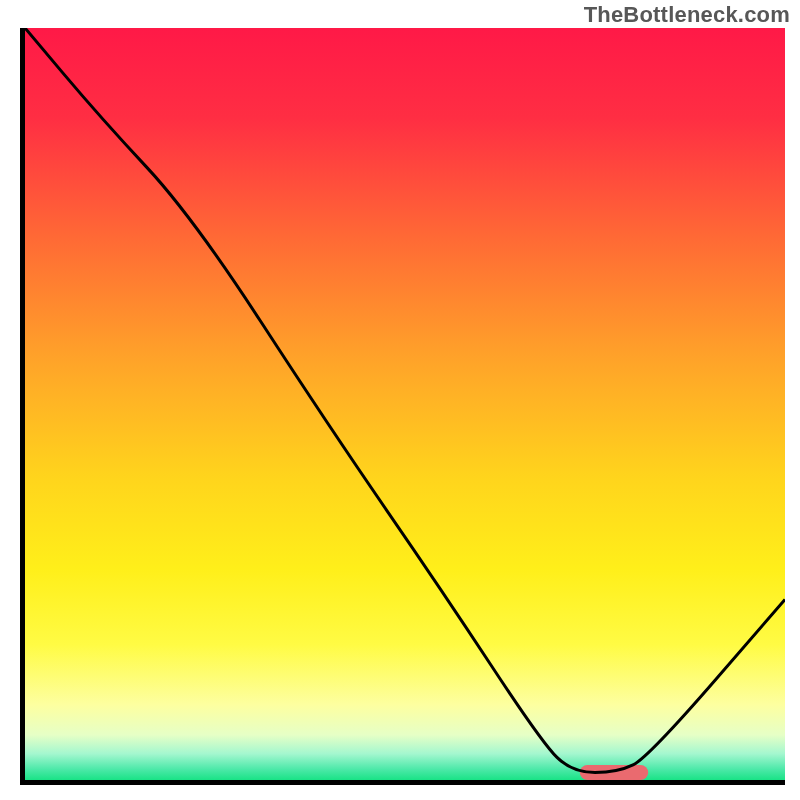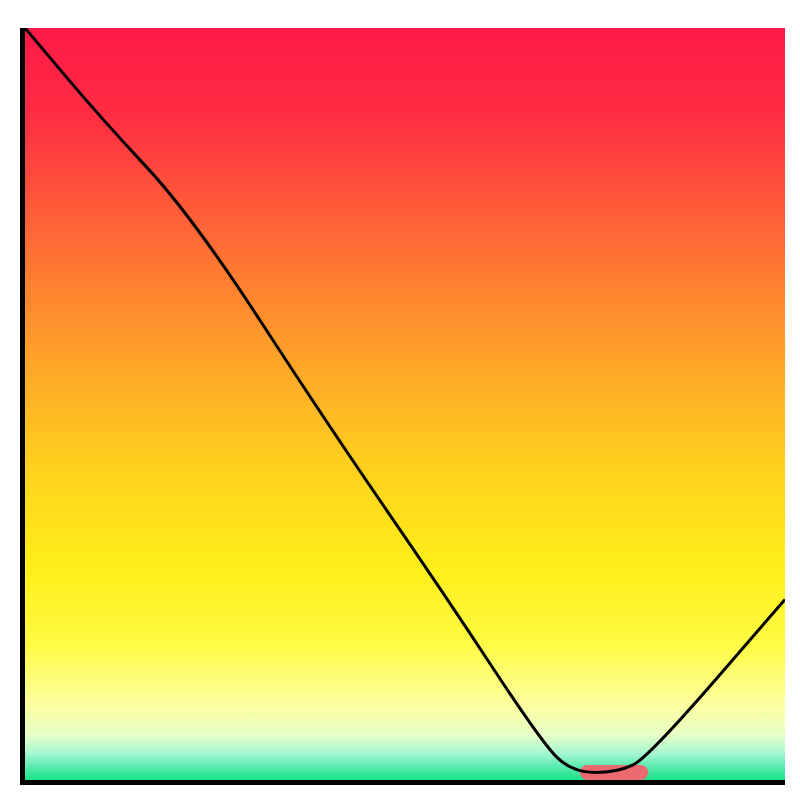--- a/index.html
+++ b/index.html
@@ -47,20 +47,21 @@
     top: 0;
     width: 100%;
     height: 100%;
   }
 </style>
 </head>
 <body>
 
 <div class="container">
 
+  <div class="watermark">TheBottleneck.com</div>
 
   <div class="plot-area">
 
     <svg class="gradient-fill" viewBox="0 0 100 100" preserveAspectRatio="none">
       <defs>
         <linearGradient id="bg-grad" x1="0" y1="0" x2="0" y2="1">
             <stop offset="0%" stop-color="#ff1947"></stop>
             <stop offset="12%" stop-color="#ff2e43"></stop>
             <stop offset="28.000000000000004%" stop-color="#ff6a35"></stop>
             <stop offset="44%" stop-color="#ffa329"></stop>

